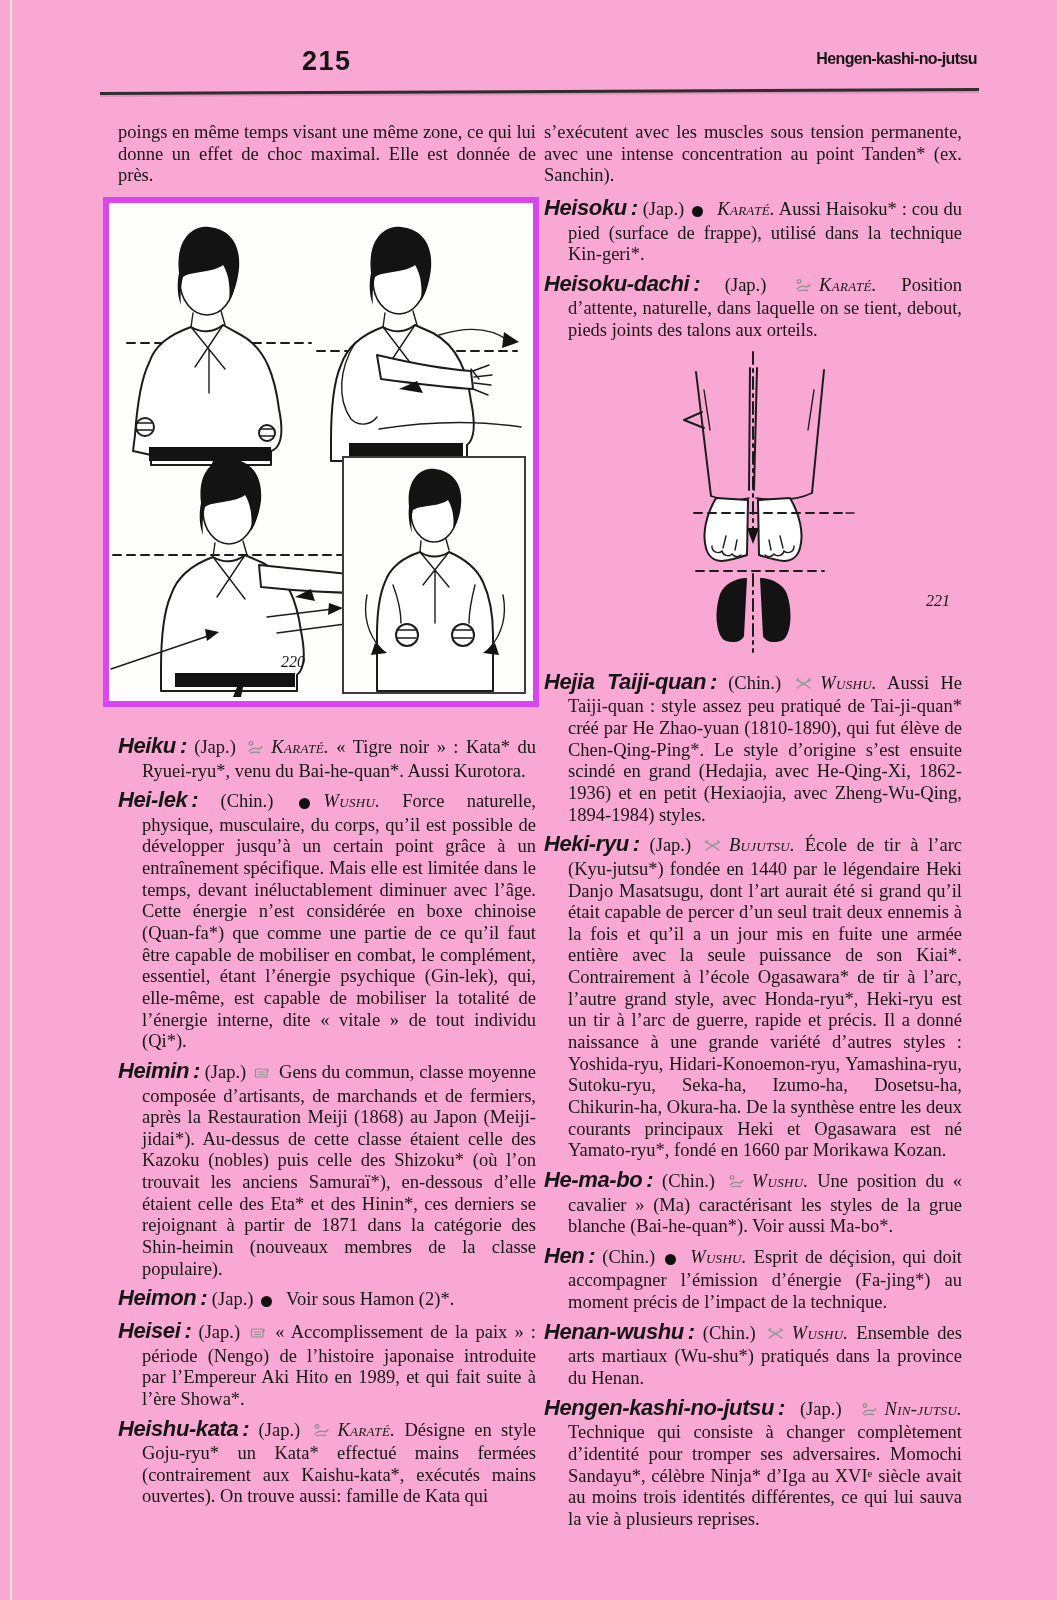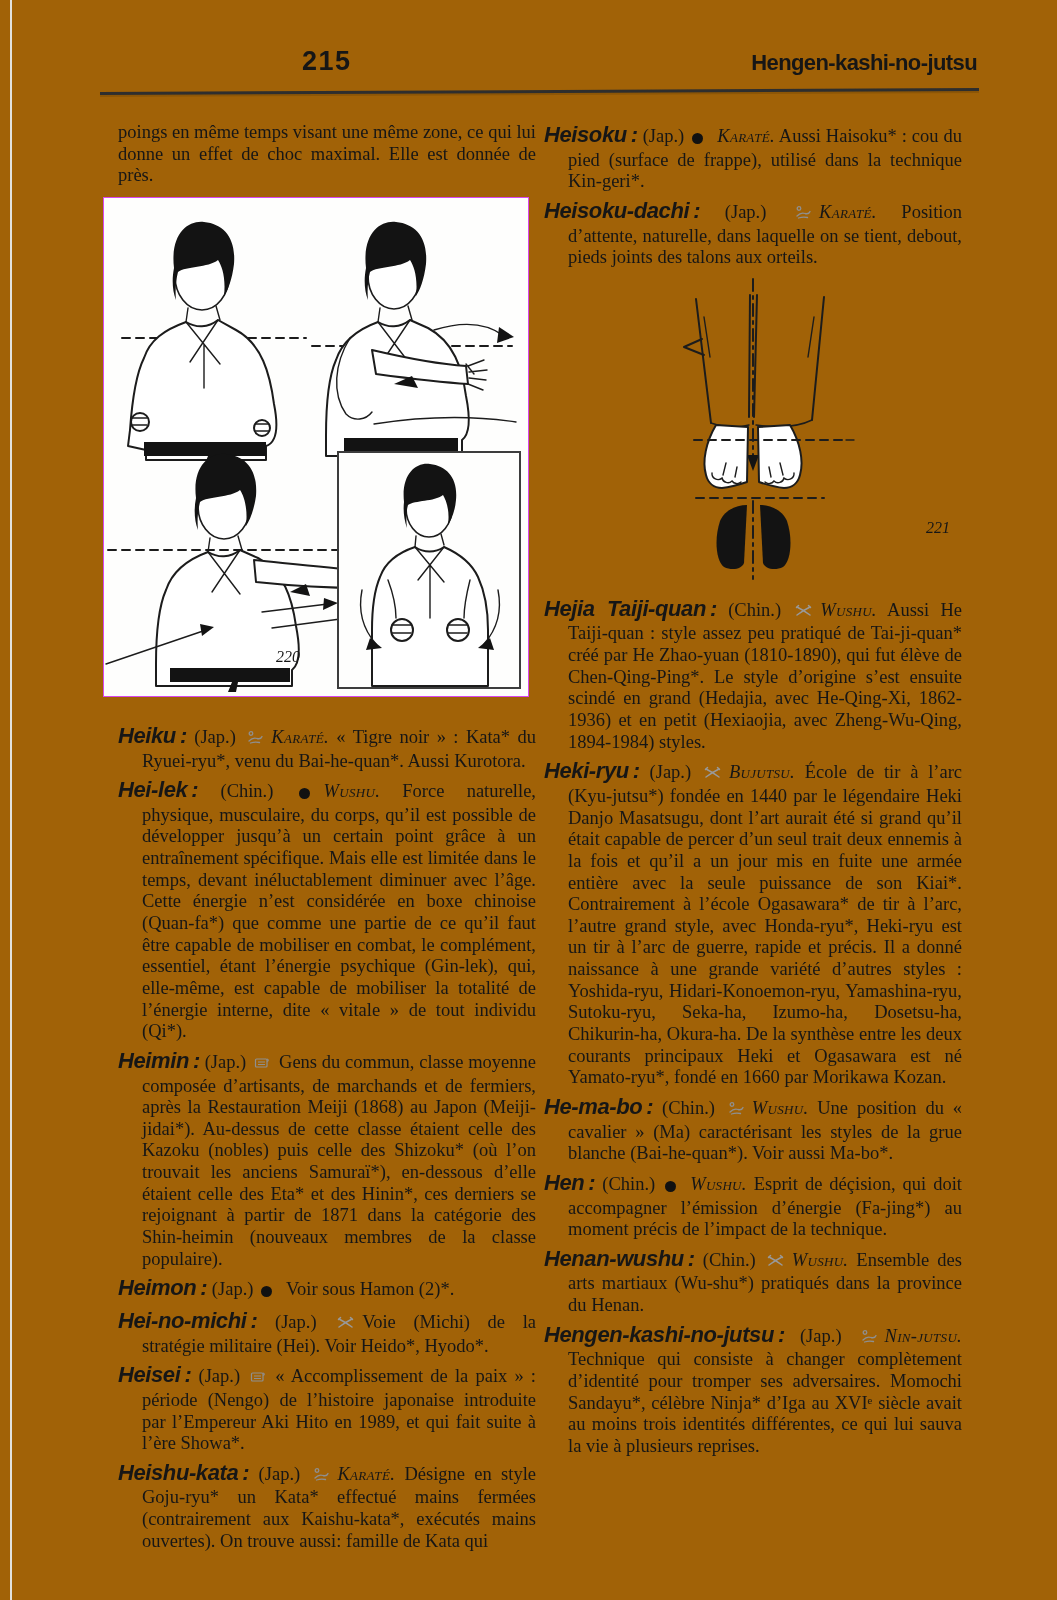--- a/index.html
+++ b/index.html
@@ -1,36 +1,36 @@
 <!DOCTYPE html>
 <html><head>
 <meta charset="utf-8">
 <style>
   html,body{margin:0;padding:0;background:#e8e8e4;}
-  .page{position:relative;width:1057px;height:1600px;background:#a16207;overflow:hidden;
+  .page{position:relative;width:1057px;height:1600px;background:#f9a8d4;overflow:hidden;
         font-family:"Liberation Serif",serif;color:#161616;margin:0 auto;}
   .scan-edge{position:absolute;left:10px;top:0;bottom:0;width:2px;background:#e2e2de;}
   .header-pageno{position:absolute;left:302px;top:46px;font-family:"Liberation Sans",sans-serif;
         font-weight:bold;font-size:27px;letter-spacing:1.5px;}
   .header-title{position:absolute;right:80px;top:50px;font-family:"Liberation Sans",sans-serif;
-        font-weight:bold;font-size:22px;letter-spacing:-0.6px;}
+        font-weight:bold;font-size:16px;letter-spacing:-0.6px;}
   .rule{position:absolute;left:100px;right:78px;top:90px;height:3px;background:#2e2e2e;
         transform:rotate(-0.25deg);box-shadow:0 2px 0 rgba(0,0,0,0.12);}
   .columns{position:absolute;left:118px;top:122px;width:860px;display:flex;gap:8px;}
   .col{width:418px;text-align:justify;}
   .intro{font-size:18.5px;line-height:1.17;margin:0 0 8px 0;}
   .entry{font-size:18.5px;line-height:1.17;margin:0 0 5px 0;padding-left:24px;text-indent:-24px;}
   .headword{font-family:"Liberation Sans",sans-serif;font-weight:bold;font-style:italic;
         font-size:22px;letter-spacing:-0.4px;}
   .disc{font-style:italic;font-variant:small-caps;letter-spacing:0.3px;}
   .it{}
   .iconwrap{display:inline-block;width:20px;text-indent:0;vertical-align:-2px;margin:0 5px 0 3px;}
   .dot{display:inline-block;width:11px;height:11px;background:#111;border-radius:50%;vertical-align:0px;}
   .fig-box{position:relative;margin:10px 0 26px -15px;width:424px;height:498px;
-        border:1px solid #d946ef;background:#fefefd;}
+        border:6px solid #d946ef;background:#fefefd;}
   .fig-plain{position:relative;margin:8px 0 14px 0;width:424px;height:305px;}
   .fig-num{position:absolute;font-style:italic;font-family:"Liberation Serif",serif;font-size:16px;}
   .fig-num-220{left:172px;top:450px;}
   .fig-num-221{left:382px;top:242px;}
   svg .s{stroke:#1c1c1c;stroke-width:2;fill:none;stroke-linecap:round;stroke-linejoin:round;}
   svg .thin{stroke:#1c1c1c;stroke-width:1.4;fill:none;stroke-linecap:round;}
   svg .fw{fill:#fff;}
   svg .fb{fill:#131313;stroke:none;}
   svg .dash{stroke-dasharray:8 6;}
   svg .dashdot{stroke-dasharray:12 5 3 5;}
@@ -139,45 +139,39 @@
               </svg></span><span class="disc">Karaté.</span> <span>« Tigre noir » : Kata* du Ryuei-ryu*, venu du Bai-he-quan*. Aussi Kurotora.</span></p>
           <p class="entry"><span class="headword">Hei-lek :</span><span> (Chin.) </span><span class="iconwrap"><span class="dot"></span></span><span class="disc">Wushu.</span> <span>Force naturelle, physique, musculaire, du corps, qu’il est possible de développer jusqu’à un certain point grâce à un entraînement spécifique. Mais elle est limitée dans le temps, devant inéluctablement diminuer avec l’âge. Cette énergie n’est considérée en boxe chinoise (Quan-fa*) que comme une partie de ce qu’il faut être capable de mobiliser en combat, le complément, essentiel, étant l’énergie psychique (Gin-lek), qui, elle-même, est capable de mobiliser la totalité de l’énergie interne, dite « vitale » de tout individu (Qi*).</span></p>
           <p class="entry"><span class="headword">Heimin :</span><span> (Jap.) </span><span class="iconwrap"><svg width="16" height="14" viewBox="0 0 16 14">
                 <g fill="none" stroke="#8f8f8f" stroke-width="1.2">
                   <rect x="1.5" y="3" width="11.5" height="8" rx="1"></rect>
                   <path d="M4,6 h7 M4,8.5 h7"></path>
                   <path d="M13,3 q2.5,1 0,2.5"></path>
                 </g>
               </svg></span><span>Gens du commun, classe moyenne composée d’artisants, de marchands et de fermiers, après la Restauration Meiji (1868) au Japon (Meiji-jidai*). Au-dessus de cette classe étaient celle des Kazoku (nobles) puis celle des Shizoku* (où l’on trouvait les anciens Samuraï*), en-dessous d’elle étaient celle des Eta* et des Hinin*, ces derniers se rejoignant à partir de 1871 dans la catégorie des Shin-heimin (nouveaux membres de la classe populaire).</span></p>
           <p class="entry"><span class="headword">Heimon :</span><span> (Jap.) </span><span class="iconwrap"><span class="dot"></span></span><span class="it">Voir sous Hamon (2)*.</span></p>
-          <p class="entry"><span class="headword">Hei-no-michi :</span><span> (Jap.) </span><span class="iconwrap"><svg width="17" height="14" viewBox="0 0 17 14">
-                <g fill="none" stroke="#999" stroke-width="1.5" stroke-linecap="round">
-                  <path d="M2,3 C6,5 11,8 15,11"></path>
-                  <path d="M15,3 C11,5 6,8 2,11"></path>
-                  <path d="M3.5,1.5 l-2,2 M13.5,1.5 l2,2"></path>
-                </g>
-              </svg></span><span>Voie (Michi) de la stratégie militaire (Hei). </span><span class="it">Voir Heido*, Hyodo*.</span></p>
           <p class="entry"><span class="headword">Heisei :</span><span> (Jap.) </span><span class="iconwrap"><svg width="16" height="14" viewBox="0 0 16 14">
                 <g fill="none" stroke="#8f8f8f" stroke-width="1.2">
                   <rect x="1.5" y="3" width="11.5" height="8" rx="1"></rect>
                   <path d="M4,6 h7 M4,8.5 h7"></path>
                   <path d="M13,3 q2.5,1 0,2.5"></path>
                 </g>
               </svg></span><span>« Accomplissement de la paix » : période (Nengo) de l’histoire japonaise introduite par l’Empereur Aki Hito en 1989, et qui fait suite à l’ère Showa*.</span></p>
           <p class="entry"><span class="headword">Heishu-kata :</span><span> (Jap.) </span><span class="iconwrap"><svg width="17" height="15" viewBox="0 0 17 15">
                 <g fill="none" stroke="#8f8f8f" stroke-width="1.3" stroke-linecap="round">
                   <circle cx="5" cy="3.5" r="1.8"></circle>
                   <path d="M3,11 Q7,7 11,8.5 Q15,9.5 16,6.5"></path>
                   <path d="M4.5,13 Q9,11.5 13.5,12.5"></path>
                 </g>
               </svg></span><span class="disc">Karaté.</span> <span>Désigne en style Goju-ryu* un Kata* effectué mains fermées (contrairement aux Kaishu-kata*, exécutés mains ouvertes). On trouve aussi: famille de Kata qui</span></p>
         </div>
     </div>
 
     <div class="col">
+      <p class="intro">s’exécutent avec les muscles sous tension permanente, avec une intense concentration au point Tanden* (ex. Sanchin).</p>
 
       <div id="entries-right-top">
           <p class="entry"><span class="headword">Heisoku :</span><span> (Jap.) </span><span class="iconwrap"><span class="dot"></span></span><span class="disc">Karaté.</span> <span>Aussi Haisoku* : cou du pied (surface de frappe), utilisé dans la technique Kin-geri*.</span></p>
           <p class="entry"><span class="headword">Heisoku-dachi :</span><span> (Jap.) </span><span class="iconwrap"><svg width="17" height="15" viewBox="0 0 17 15">
                 <g fill="none" stroke="#8f8f8f" stroke-width="1.3" stroke-linecap="round">
                   <circle cx="5" cy="3.5" r="1.8"></circle>
                   <path d="M3,11 Q7,7 11,8.5 Q15,9.5 16,6.5"></path>
                   <path d="M4.5,13 Q9,11.5 13.5,12.5"></path>
                 </g>
               </svg></span><span class="disc">Karaté.</span> <span>Position d’attente, naturelle, dans laquelle on se tient, debout, pieds joints des talons aux orteils.</span></p>

